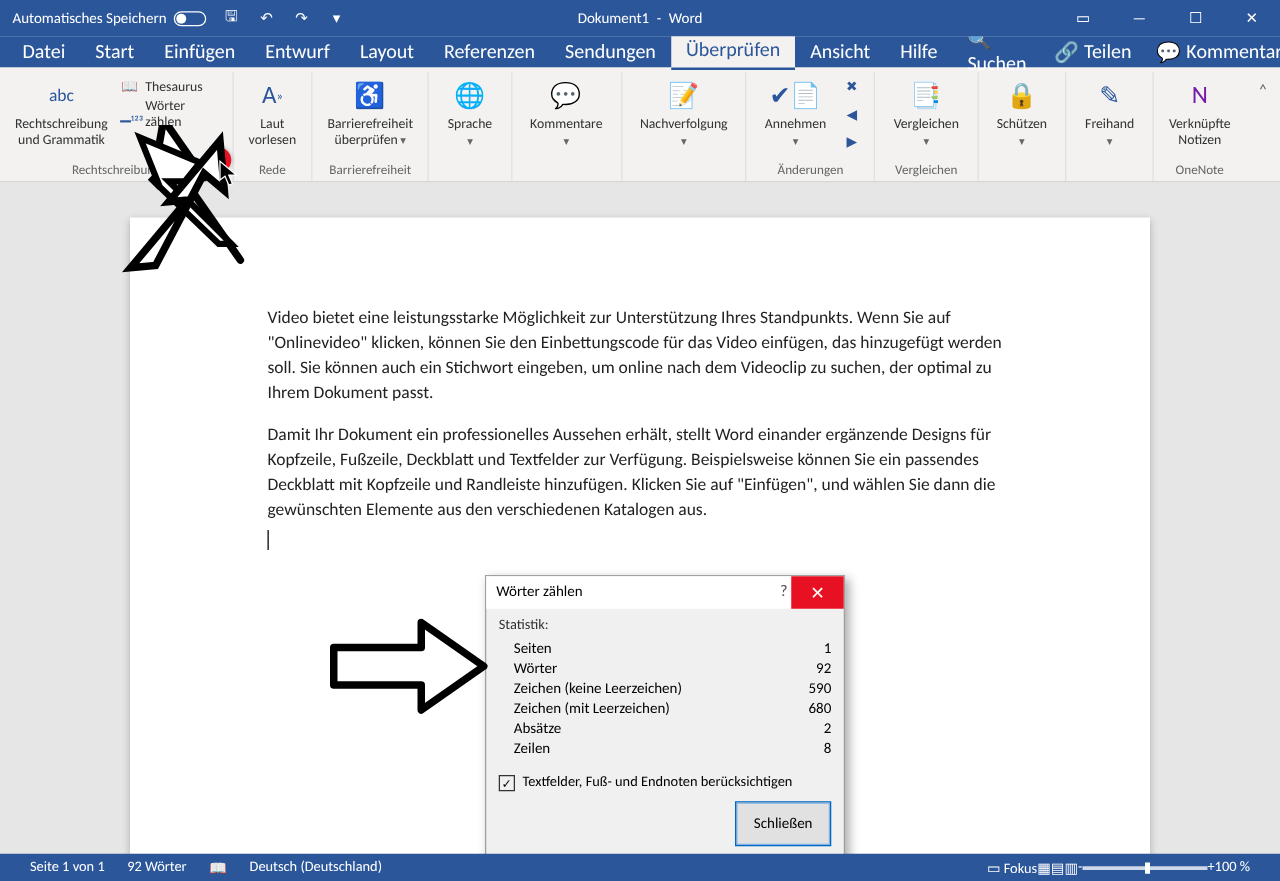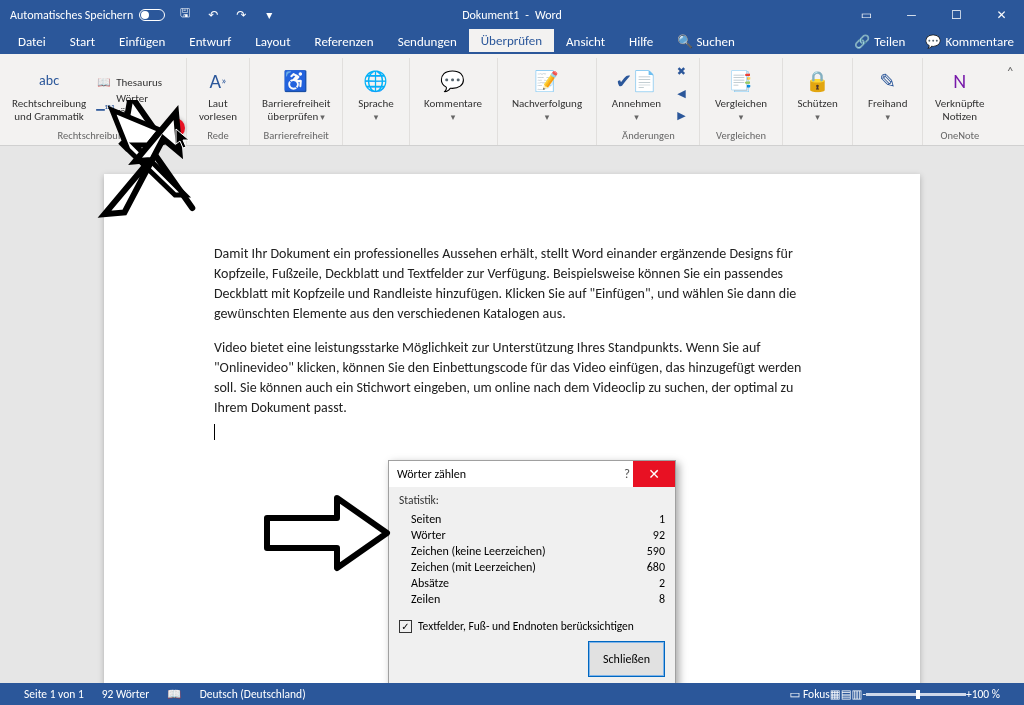--- a/index.html
+++ b/index.html
@@ -15,35 +15,35 @@
   .toggle::after { content: ""; width: 8px; height: 8px; border-radius: 50%; background: #fff; position: absolute; left: 1px; top: 1px; }
   .qat { display: flex; align-items: center; gap: 12px; margin-left: 12px; }
   .qat .ic { width: 16px; height: 16px; display: flex; align-items: center; justify-content: center; color: #fff; }
   .title-center { position: absolute; left: 50%; transform: translateX(-50%); display: flex; gap: 6px; }
   .win-controls { margin-left: auto; display: flex; }
   .win-controls div { width: 45px; height: 29px; display: flex; align-items: center; justify-content: center; font-size: 12px; }
 
   
   .menubar {
     height: 25px; background: #2b579a; color: #fff; display: flex; align-items: center;
-    font-size: 13px; padding-left: 6px;
+    font-size: 16px; padding-left: 6px;
   }
   .menubar .tab { padding: 4px 12px; cursor: default; }
   .menubar .tab.active { background: #f3f2f1; color: #2b579a; }
   .menubar .right { margin-left: auto; display: flex; }
   .menubar .right .item { padding: 4px 10px; display: flex; gap: 4px; align-items: center; color: #fff; }
   .underline { border-bottom: 2px solid #2b579a; }
 
   
   .ribbon {
     height: 92px; background: #f3f2f1; border-bottom: 1px solid #d0d0d0; display: flex;
     font-size: 11px; color: #333; padding-top: 4px;
   }
   .group { border-right: 1px solid #e1dfdd; display: flex; flex-direction: column; align-items: center; padding: 0 6px; }
-  .group .body { display: flex; flex: 1; align-items: center; }
+  .group .body { display: flex; flex: 1; align-items: flex-start; }
   .group .caption { font-size: 10.5px; color: #666; padding-bottom: 3px; }
   .btn { display: flex; flex-direction: column; align-items: center; justify-content: flex-start; padding: 2px 6px; text-align: center; }
   .btn .bic { height: 32px; display: flex; align-items: center; justify-content: center; font-size: 20px; color: #2b579a; }
   .btn .lab { line-height: 13px; }
   .mini { display: flex; align-items: center; gap: 4px; padding: 2px 4px; height: 22px; }
   .mini .mic { width: 16px; text-align: center; color: #2b579a; }
   .stack { display: flex; flex-direction: column; }
   .dd::after { content: " ▾"; font-size: 9px; color: #666; }
 
   
@@ -263,22 +263,22 @@
       </div>
     </div>
     <div class="caption">OneNote</div>
   </div>
 
   <div style="margin-left:auto; padding:6px 10px; color:#666; font-size:14px;">˄</div>
 </div>
 
 <div class="workspace">
   <div class="page">
+    <p>Video bietet eine leistungsstarke Möglichkeit zur Unterstützung Ihres Standpunkts. Wenn Sie auf "Onlinevideo" klicken, können Sie den Einbettungscode für das Video einfügen, das hinzugefügt werden soll. Sie können auch ein Stichwort eingeben, um online nach dem Videoclip zu suchen, der optimal zu Ihrem Dokument passt.</p>
     <p>Damit Ihr Dokument ein professionelles Aussehen erhält, stellt Word einander ergänzende Designs für Kopfzeile, Fußzeile, Deckblatt und Textfelder zur Verfügung. Beispielsweise können Sie ein passendes Deckblatt mit Kopfzeile und Randleiste hinzufügen. Klicken Sie auf "Einfügen", und wählen Sie dann die gewünschten Elemente aus den verschiedenen Katalogen aus.</p>
-    <p>Video bietet eine leistungsstarke Möglichkeit zur Unterstützung Ihres Standpunkts. Wenn Sie auf "Onlinevideo" klicken, können Sie den Einbettungscode für das Video einfügen, das hinzugefügt werden soll. Sie können auch ein Stichwort eingeben, um online nach dem Videoclip zu suchen, der optimal zu Ihrem Dokument passt.</p>
     <span class="cursor"></span>
   </div>
 </div>
 
 <div class="dialog">
   <div class="dtitle">
     <span>Wörter zählen</span>
     <span class="help">?</span>
     <span class="close">✕</span>
   </div>

